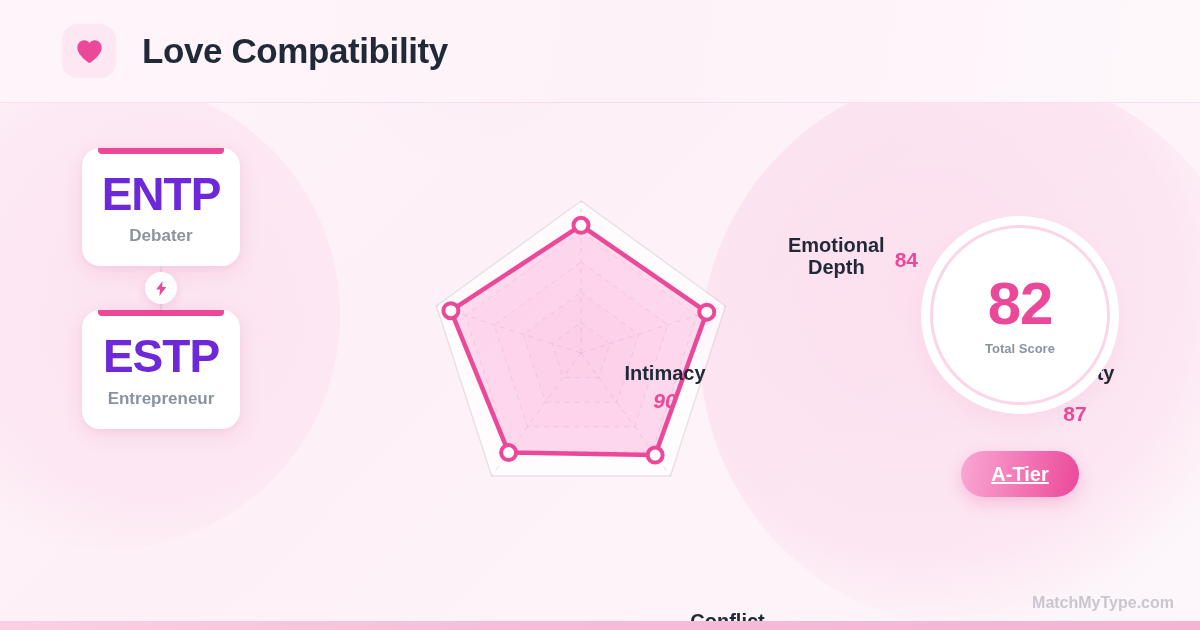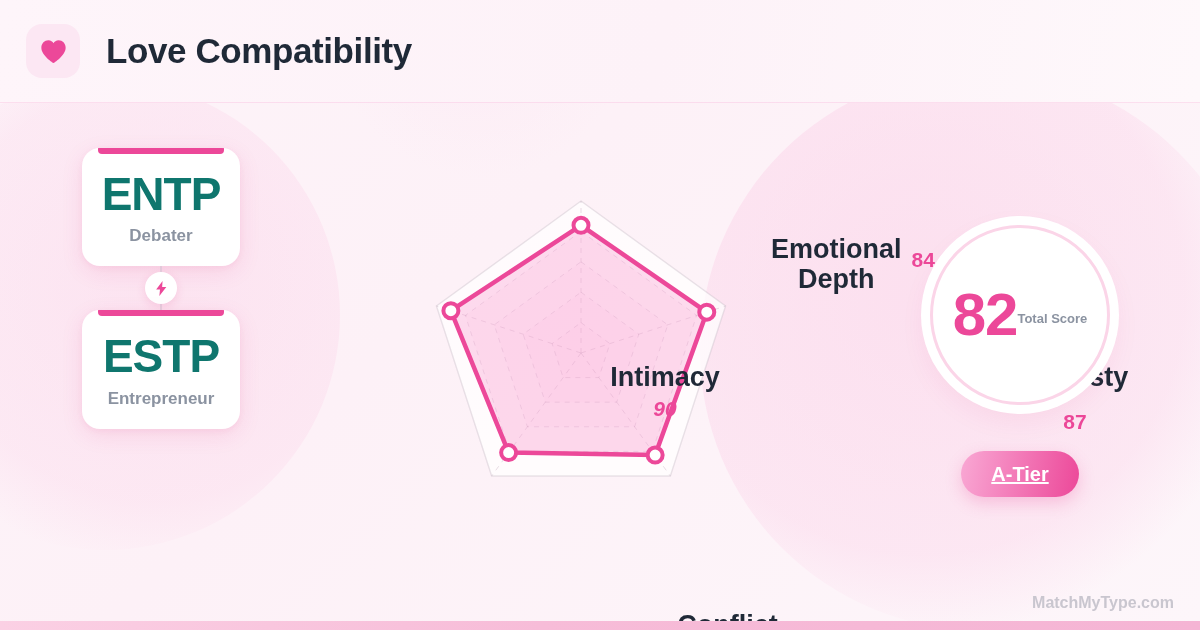--- a/index.html
+++ b/index.html
@@ -37,21 +37,21 @@
     background: radial-gradient(circle, rgba(252,231,243,.55) 0%, rgba(252,231,243,0) 70%);
   }
 
   
   .header {
     position:absolute; left:0; top:0;
     width:1200px; height:103px;
     background: linear-gradient(100deg,#fef5fa 0%, #fdf2f8 55%, #fef8fb 100%);
     border-bottom:1px solid rgba(249,168,212,.30);
     display:flex; align-items:center;
-    padding-left:26px;
+    padding-left:62px;
     z-index:6;
   }
   .logo-badge {
     width:54px; height:54px;
     border-radius:16px;
     background:#fce7f3;
     display:flex; align-items:center; justify-content:center;
     flex:0 0 auto;
   }
   .logo-badge svg { display:block; }
@@ -74,21 +74,21 @@
     padding:22px 8px 20px;
     text-align:center;
   }
   .type-card::before {
     content:""; position:absolute; top:0; left:16px; right:16px;
     height:6px; border-radius:0 0 4px 4px;
     background:#ec4899;
   }
   .type-code {
     font-size:46px; font-weight:700; letter-spacing:-1px;
-    color:#0f766e; line-height:1.05;
+    color:#6d28d9; line-height:1.05;
   }
   .type-name {
     margin-top:8px;
     font-size:17px; font-weight:700;
     color:#8b93a1;
     white-space:nowrap;
   }
   .card-gap { height:44px; position:relative; }
   .connector-line {
     position:absolute; left:50%; top:0; transform:translateX(-50%);
@@ -107,21 +107,21 @@
   
   .radar-wrap { position:absolute; left:290px; top:110px; width:580px; height:500px; z-index:4; }
   .radar-svg { position:absolute; left:0; top:0; }
 
   .axis-label {
     position:absolute; z-index:5;
     text-align:center; line-height:1.12;
     pointer-events:none;
   }
   .axis-label .ax-name {
-    font-size:27px; font-weight:700; color:#1f2937; white-space:pre-line;
+    font-size:20px; font-weight:700; color:#1f2937; white-space:pre-line;
   }
   .axis-label .ax-val {
     font-size:21px; font-weight:700; color:#ec4899;
   }
   .lbl-emotional { left:448px; top:124px; width:230px; }
   .lbl-emotional .ax-name { display:inline-block; vertical-align:top; }
   .lbl-emotional .ax-val { display:inline-block; vertical-align:top; margin-left:10px; margin-top:14px; }
   .lbl-honesty { left:700px; top:252px; width:170px; }
   .lbl-honesty .ax-val { display:block; margin-top:18px; }
   .lbl-intimacy { left:280px; top:252px; width:190px; }
@@ -130,21 +130,21 @@
   .lbl-conflict { left:330px; top:500px; width:215px; }
 
   
   .score-col { position:absolute; left:915px; top:225px; width:210px; z-index:5; text-align:center; }
   .score-ring {
     width:180px; height:180px; margin:0 auto;
     border-radius:50%;
     background:#ffffff;
     border:3px solid #fbd5e8;
     box-shadow: 0 0 0 9px #ffffff, 0 10px 30px rgba(219,39,119,.10);
-    display:flex; flex-direction:row;
+    display:flex; flex-direction:column;
     align-items:center; justify-content:center;
   }
   .score-num { font-size:60px; font-weight:700; color:#ec4899; line-height:1; letter-spacing:-1px; }
   .score-cap { margin-top:7px; font-size:13px; font-weight:700; color:#8b93a1; }
   .tier-badge {
     margin:46px auto 0;
     width:118px; height:46px;
     border-radius:23px;
     background: linear-gradient(100deg,#f9a8d4 0%, #ec4899 100%);
     color:#ffffff; font-size:20px; font-weight:700;

